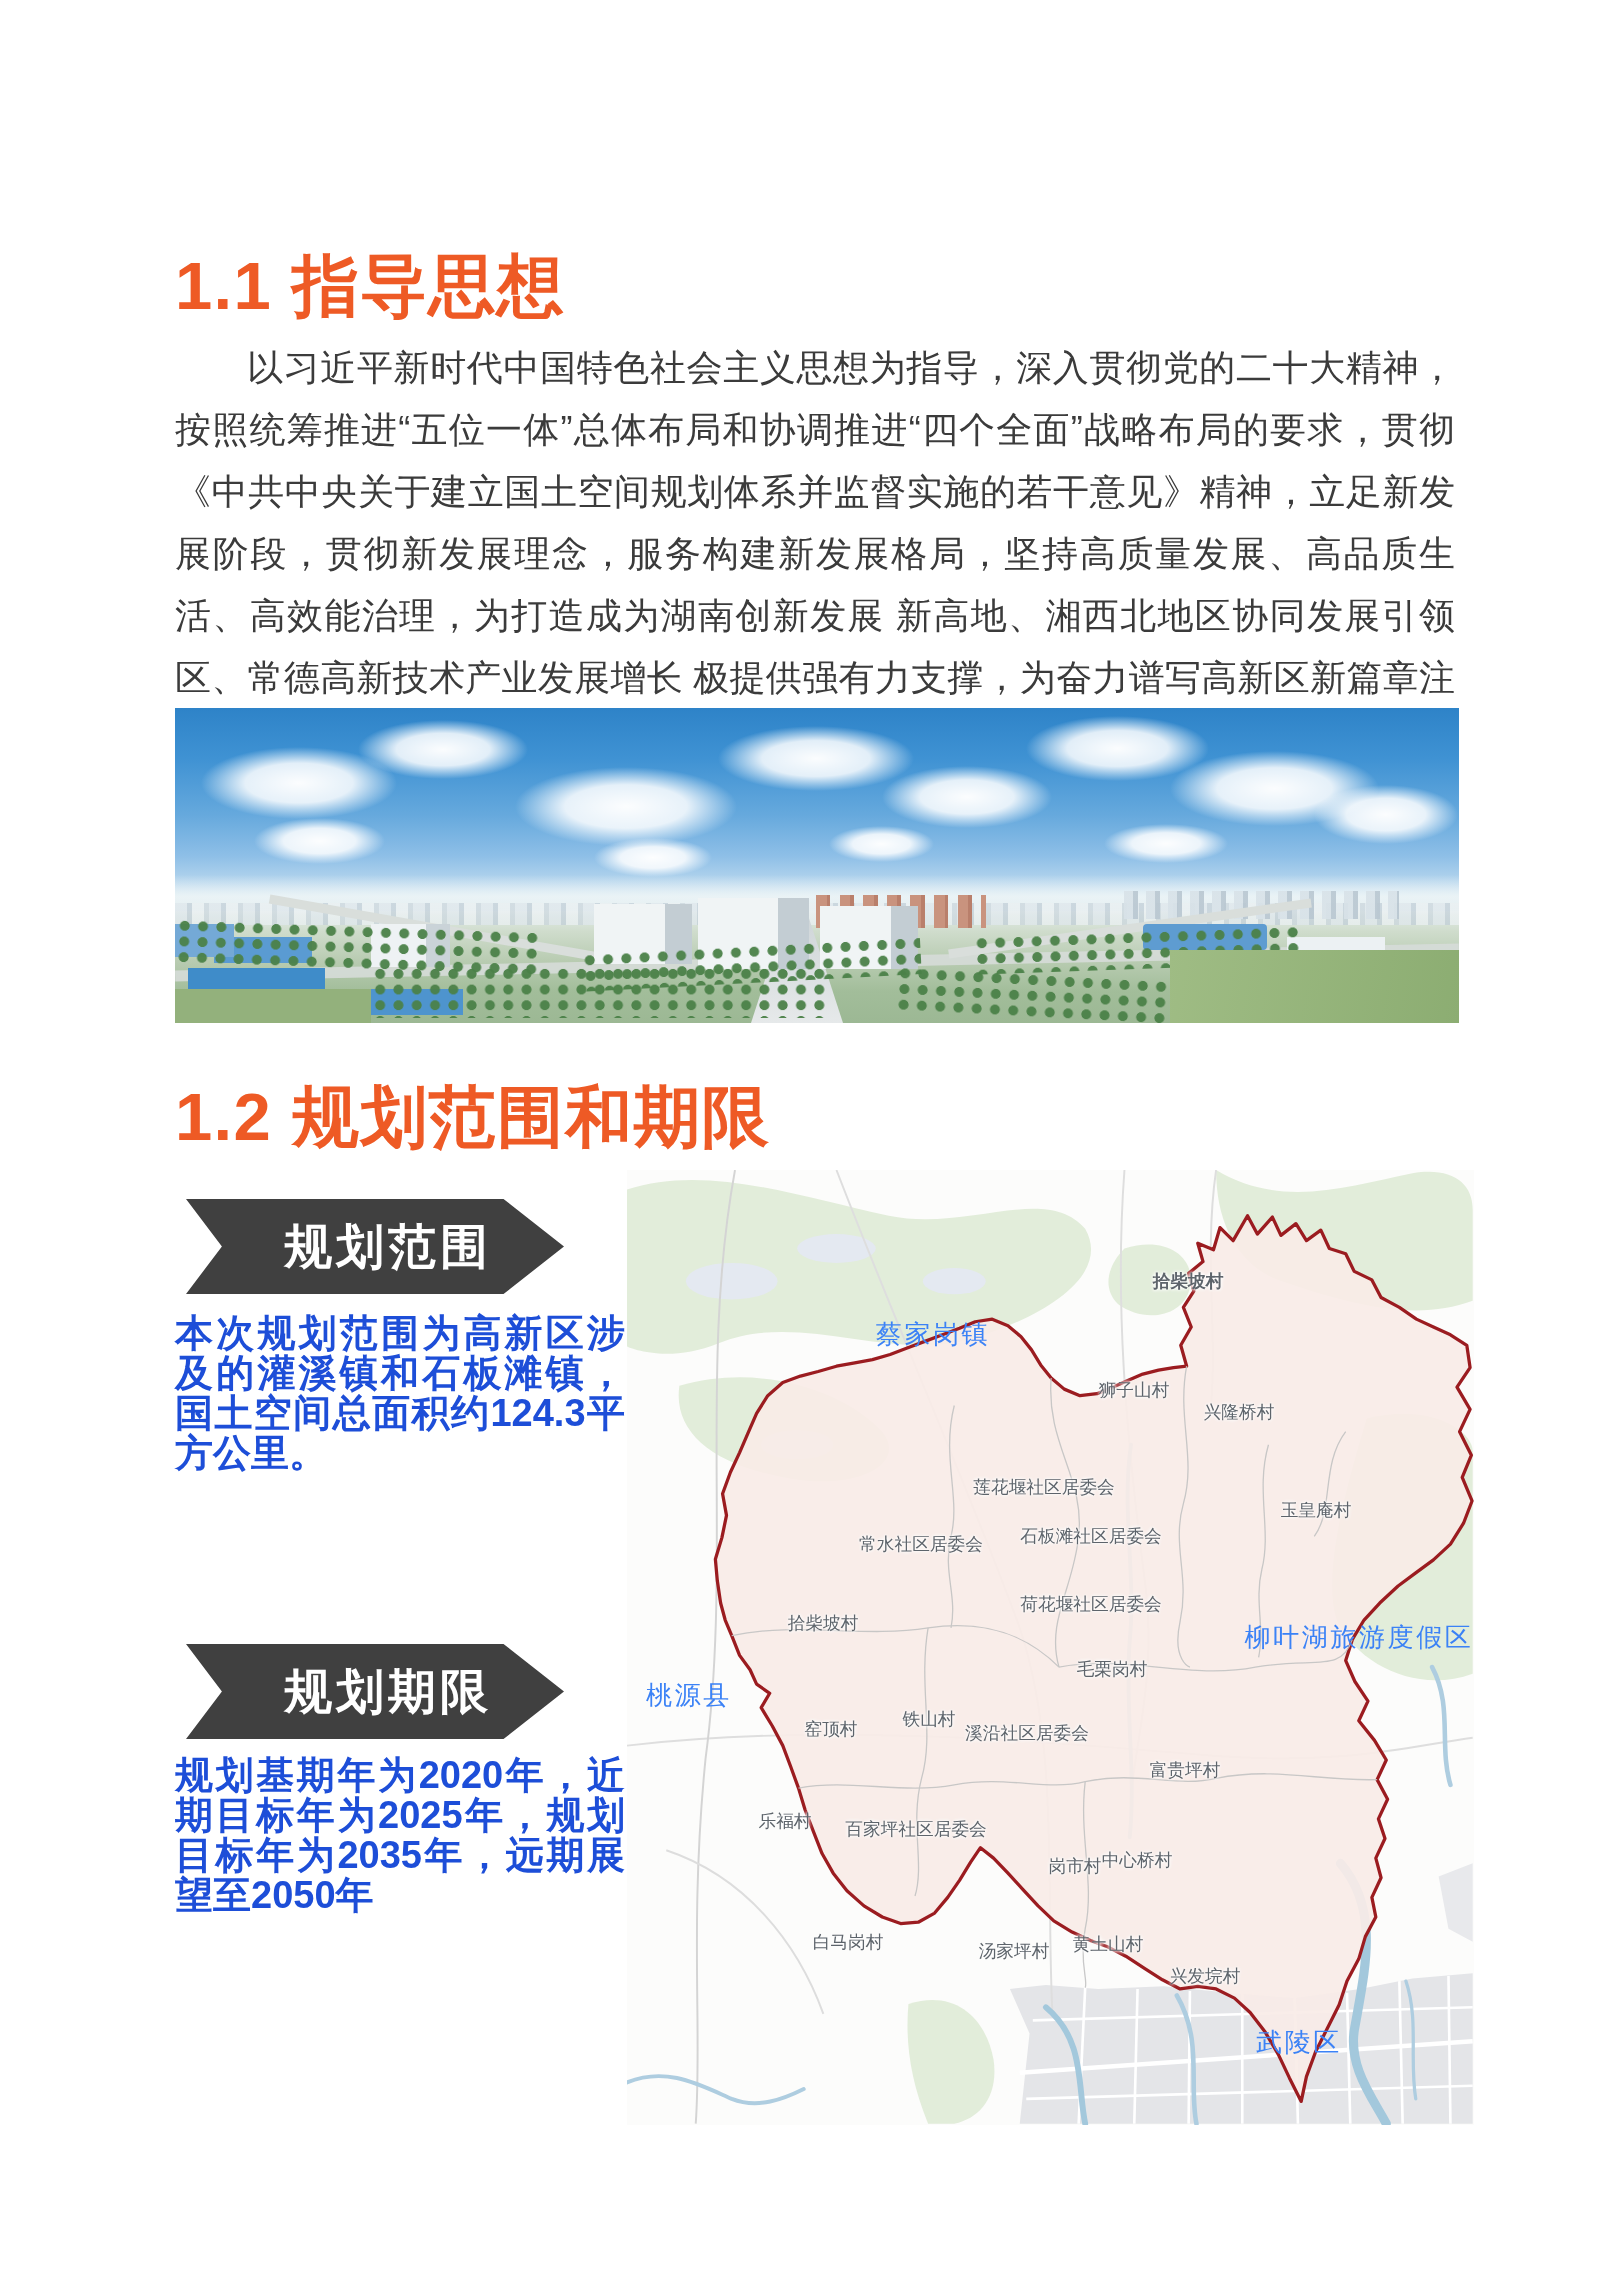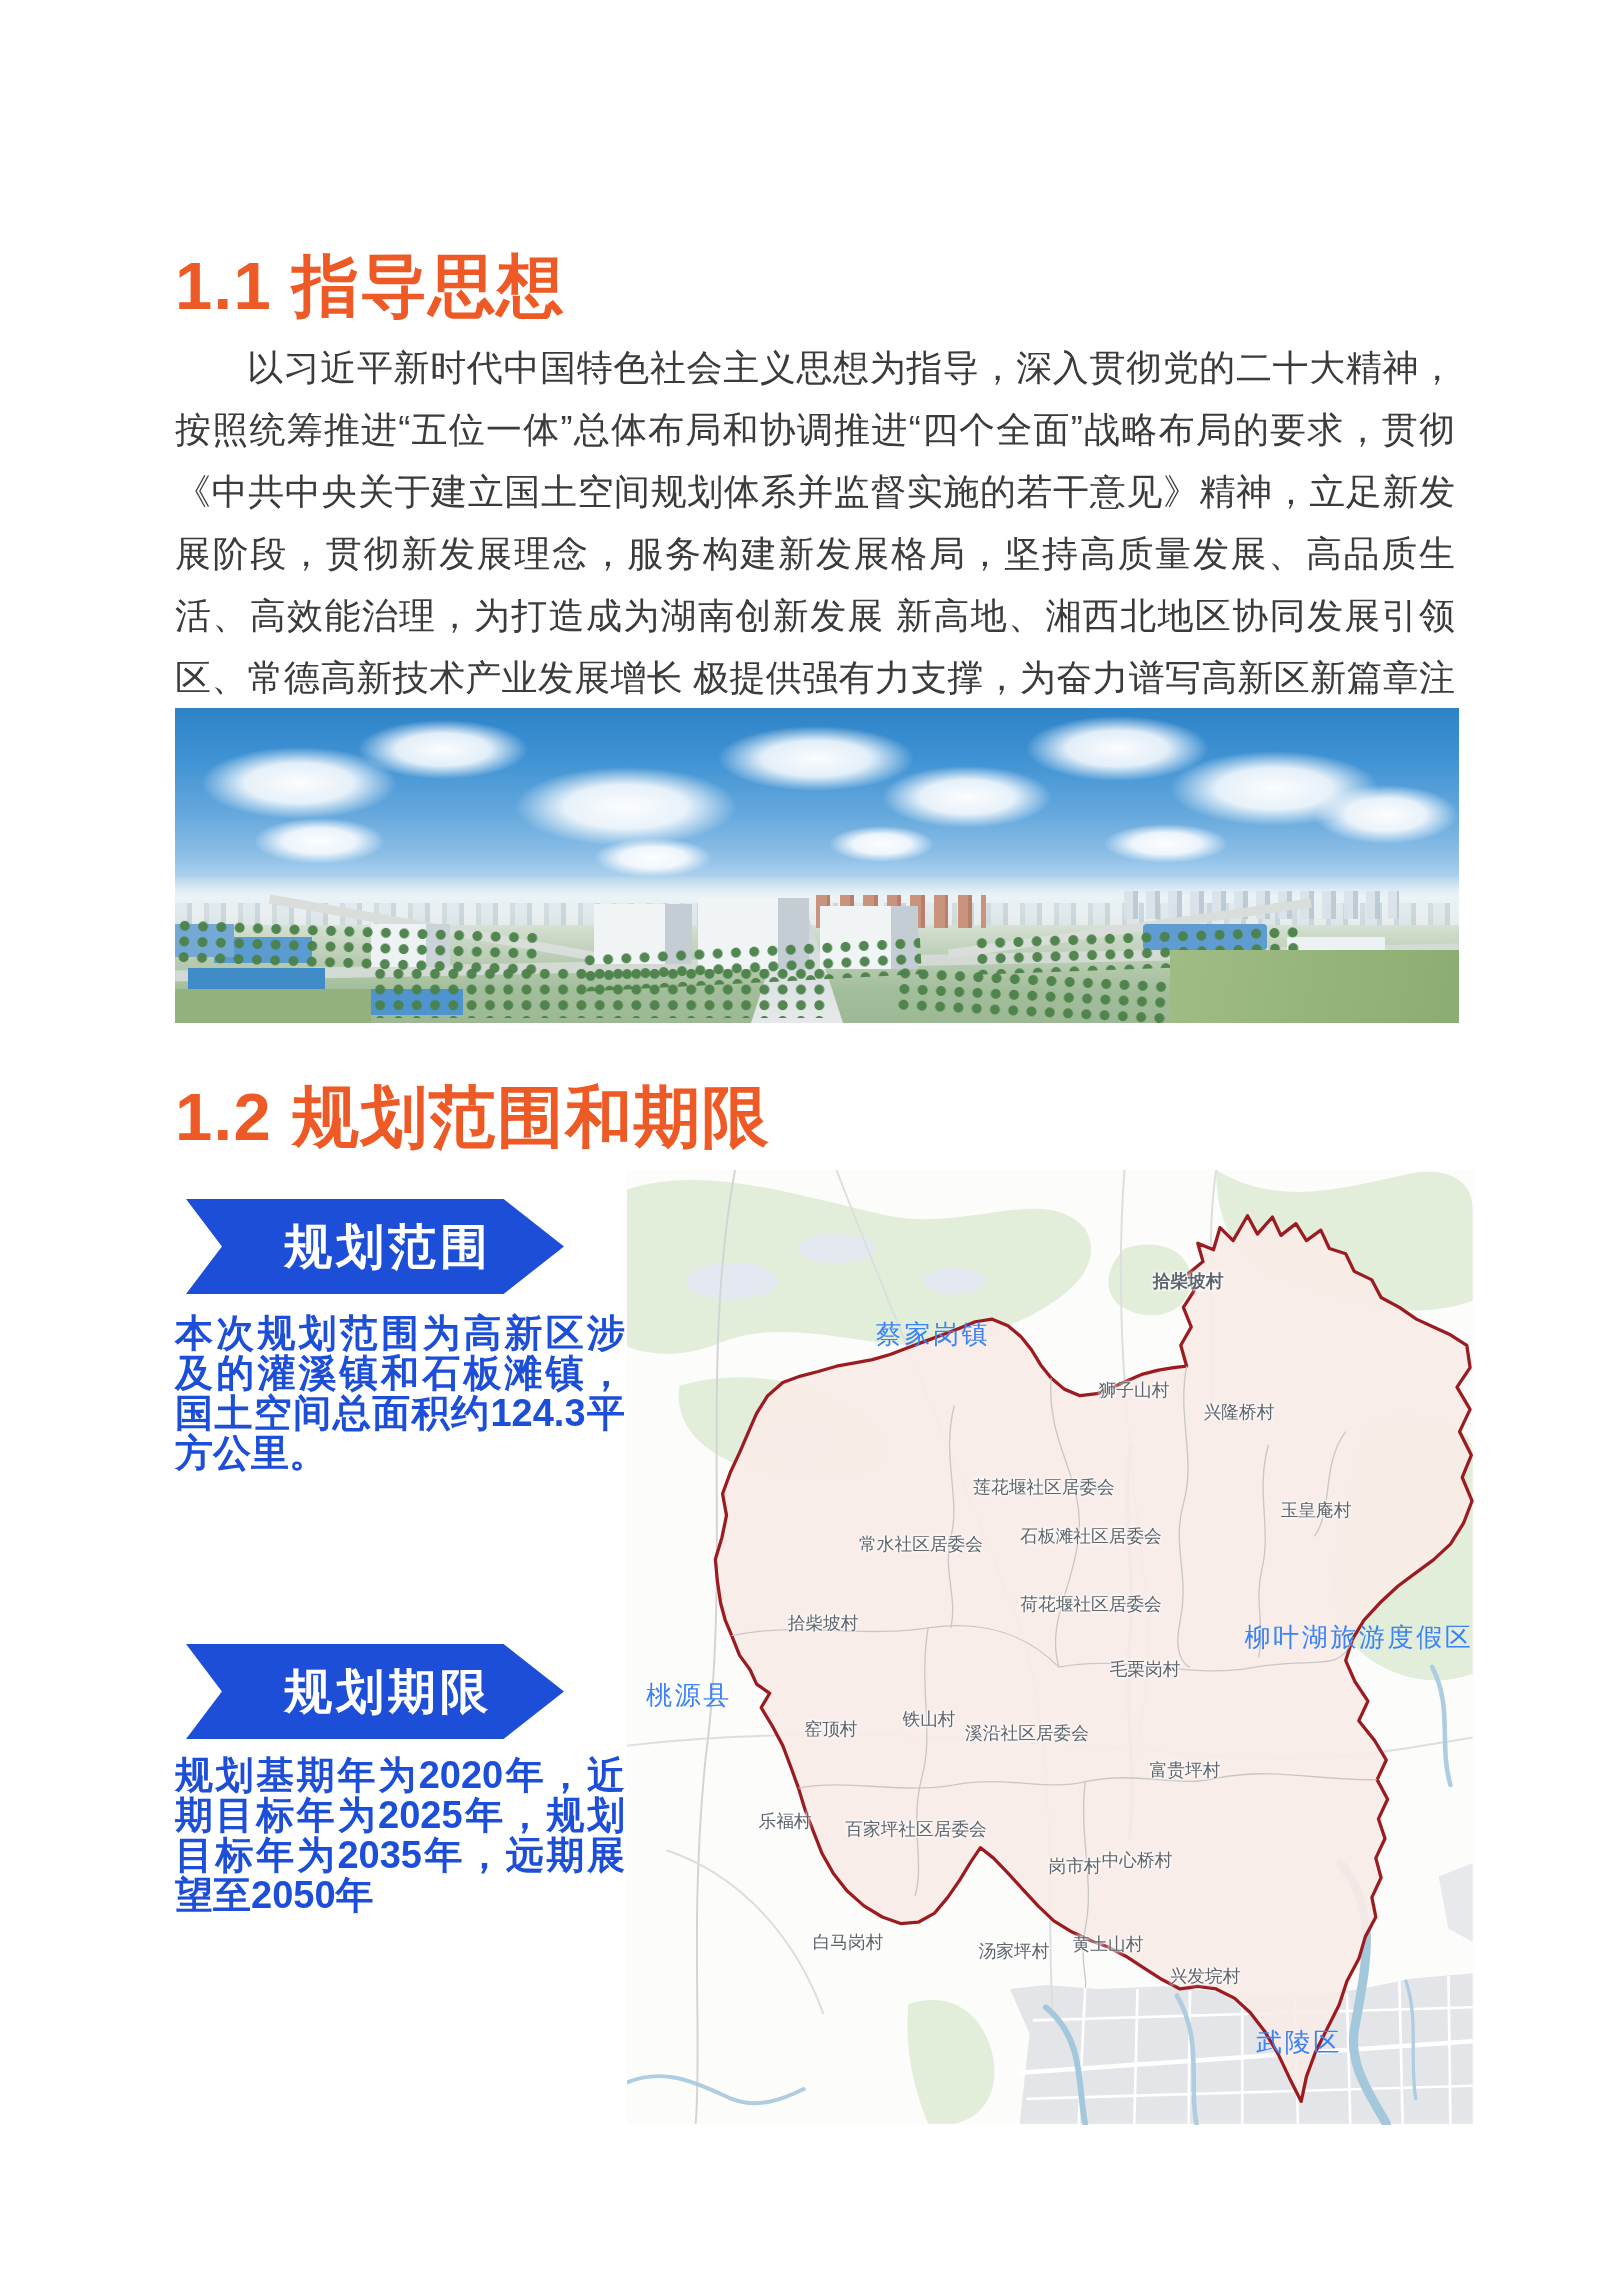--- a/index.html
+++ b/index.html
@@ -5,21 +5,21 @@
   html,body{margin:0;padding:0;background:#ffffff;}
   body{width:1623px;height:2295px;position:relative;overflow:hidden;
        font-family:"Liberation Sans","DejaVu Sans",sans-serif;}
   .abs{position:absolute;}
   
   .sec-title{color:#ee5a25;font-weight:700;font-size:67px;letter-spacing:1.3px;white-space:nowrap;}
   
   .body-par{color:#3b3b3b;font-size:36px;line-height:62px;text-align:justify;text-indent:72px;}
   .col-par{color:#1d4ed8;font-size:38px;line-height:40px;text-align:justify;font-weight:bold;}
   
-  .banner{background:#1d4ed8;width:378px;height:95px;
+  .banner{background:#404040;width:378px;height:95px;
           clip-path:polygon(0 0,84% 0,100% 50%,84% 100%,0 100%,9.5% 50%);
           display:flex;align-items:center;justify-content:center;padding-left:26px;box-sizing:border-box;}
   .banner span{color:#ffffff;font-size:48px;font-weight:600;letter-spacing:3.9px;}
   
   .photo{left:175px;top:708px;width:1284px;height:315px;overflow:hidden;
     background:linear-gradient(180deg,#2e83c8 0%,#3f92d3 16%,#66a9dd 34%,#8ebfe7 47%,
       #b8d7ee 56%,#dcecf4 61%,#eef4f3 64%,#dfe9e2 66%,#cfdccc 71%,#b9ccb2 80%,#a2bd9a 90%,#9cb894 100%);}
   .cl{position:absolute;background:radial-gradient(closest-side,rgba(255,255,255,0.98),rgba(255,255,255,0.85) 55%,rgba(255,255,255,0) 100%);}
   .trees{position:absolute;background-image:radial-gradient(circle,#4b8148 38%,rgba(75,129,72,0) 44%);background-size:18.3px 15.7px;opacity:.95;}
   .bld{position:absolute;}
@@ -173,21 +173,21 @@
   
   <span class="vlab" style="left:561px;top:111px;font-weight:bold;">拾柴坡村</span>
   <span class="vlab" style="left:507px;top:220px;">狮子山村</span>
   <span class="vlab" style="left:612px;top:242px;">兴隆桥村</span>
   <span class="vlab" style="left:417px;top:317px;">莲花堰社区居委会</span>
   <span class="vlab" style="left:689px;top:340px;">玉皇庵村</span>
   <span class="vlab" style="left:294px;top:374px;">常水社区居委会</span>
   <span class="vlab" style="left:464px;top:366px;">石板滩社区居委会</span>
   <span class="vlab" style="left:464px;top:434px;">荷花堰社区居委会</span>
   <span class="vlab" style="left:196px;top:453px;">拾柴坡村</span>
-  <span class="vlab" style="left:485px;top:499px;margin-left:33px;">毛栗岗村</span>
+  <span class="vlab" style="left:485px;top:499px;">毛栗岗村</span>
   <span class="vlab" style="left:302px;top:549px;">铁山村</span>
   <span class="vlab" style="left:204px;top:559px;">窑顶村</span>
   <span class="vlab" style="left:400px;top:563px;font-family:Liberation Serif, serif;">溪沿社区居委会</span>
   <span class="vlab" style="left:519px;top:600px;margin-left:39px;">富贵坪村</span>
   <span class="vlab" style="left:158px;top:651px;">乐福村</span>
   <span class="vlab" style="left:289px;top:659px;">百家坪社区居委会</span>
   <span class="vlab" style="left:400px;top:696px;margin-left:48px;">岗市村</span>
   <span class="vlab" style="left:510px;top:690px;">中心桥村</span>
   <span class="vlab" style="left:221px;top:772px;">白马岗村</span>
   <span class="vlab" style="left:387px;top:781px;">汤家坪村</span>

